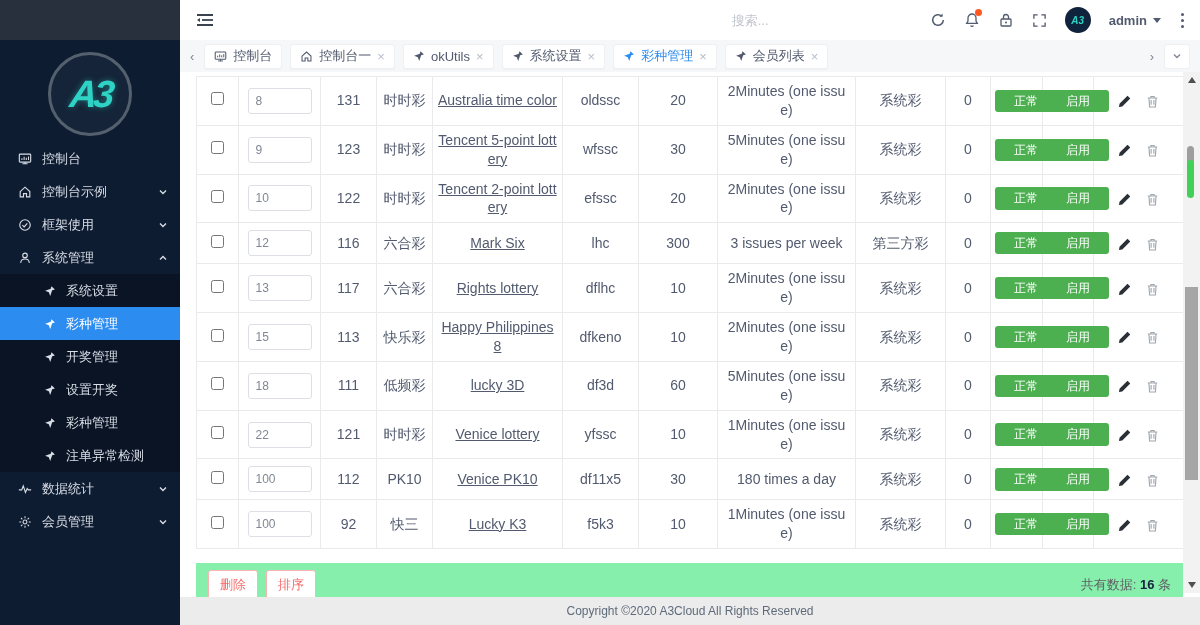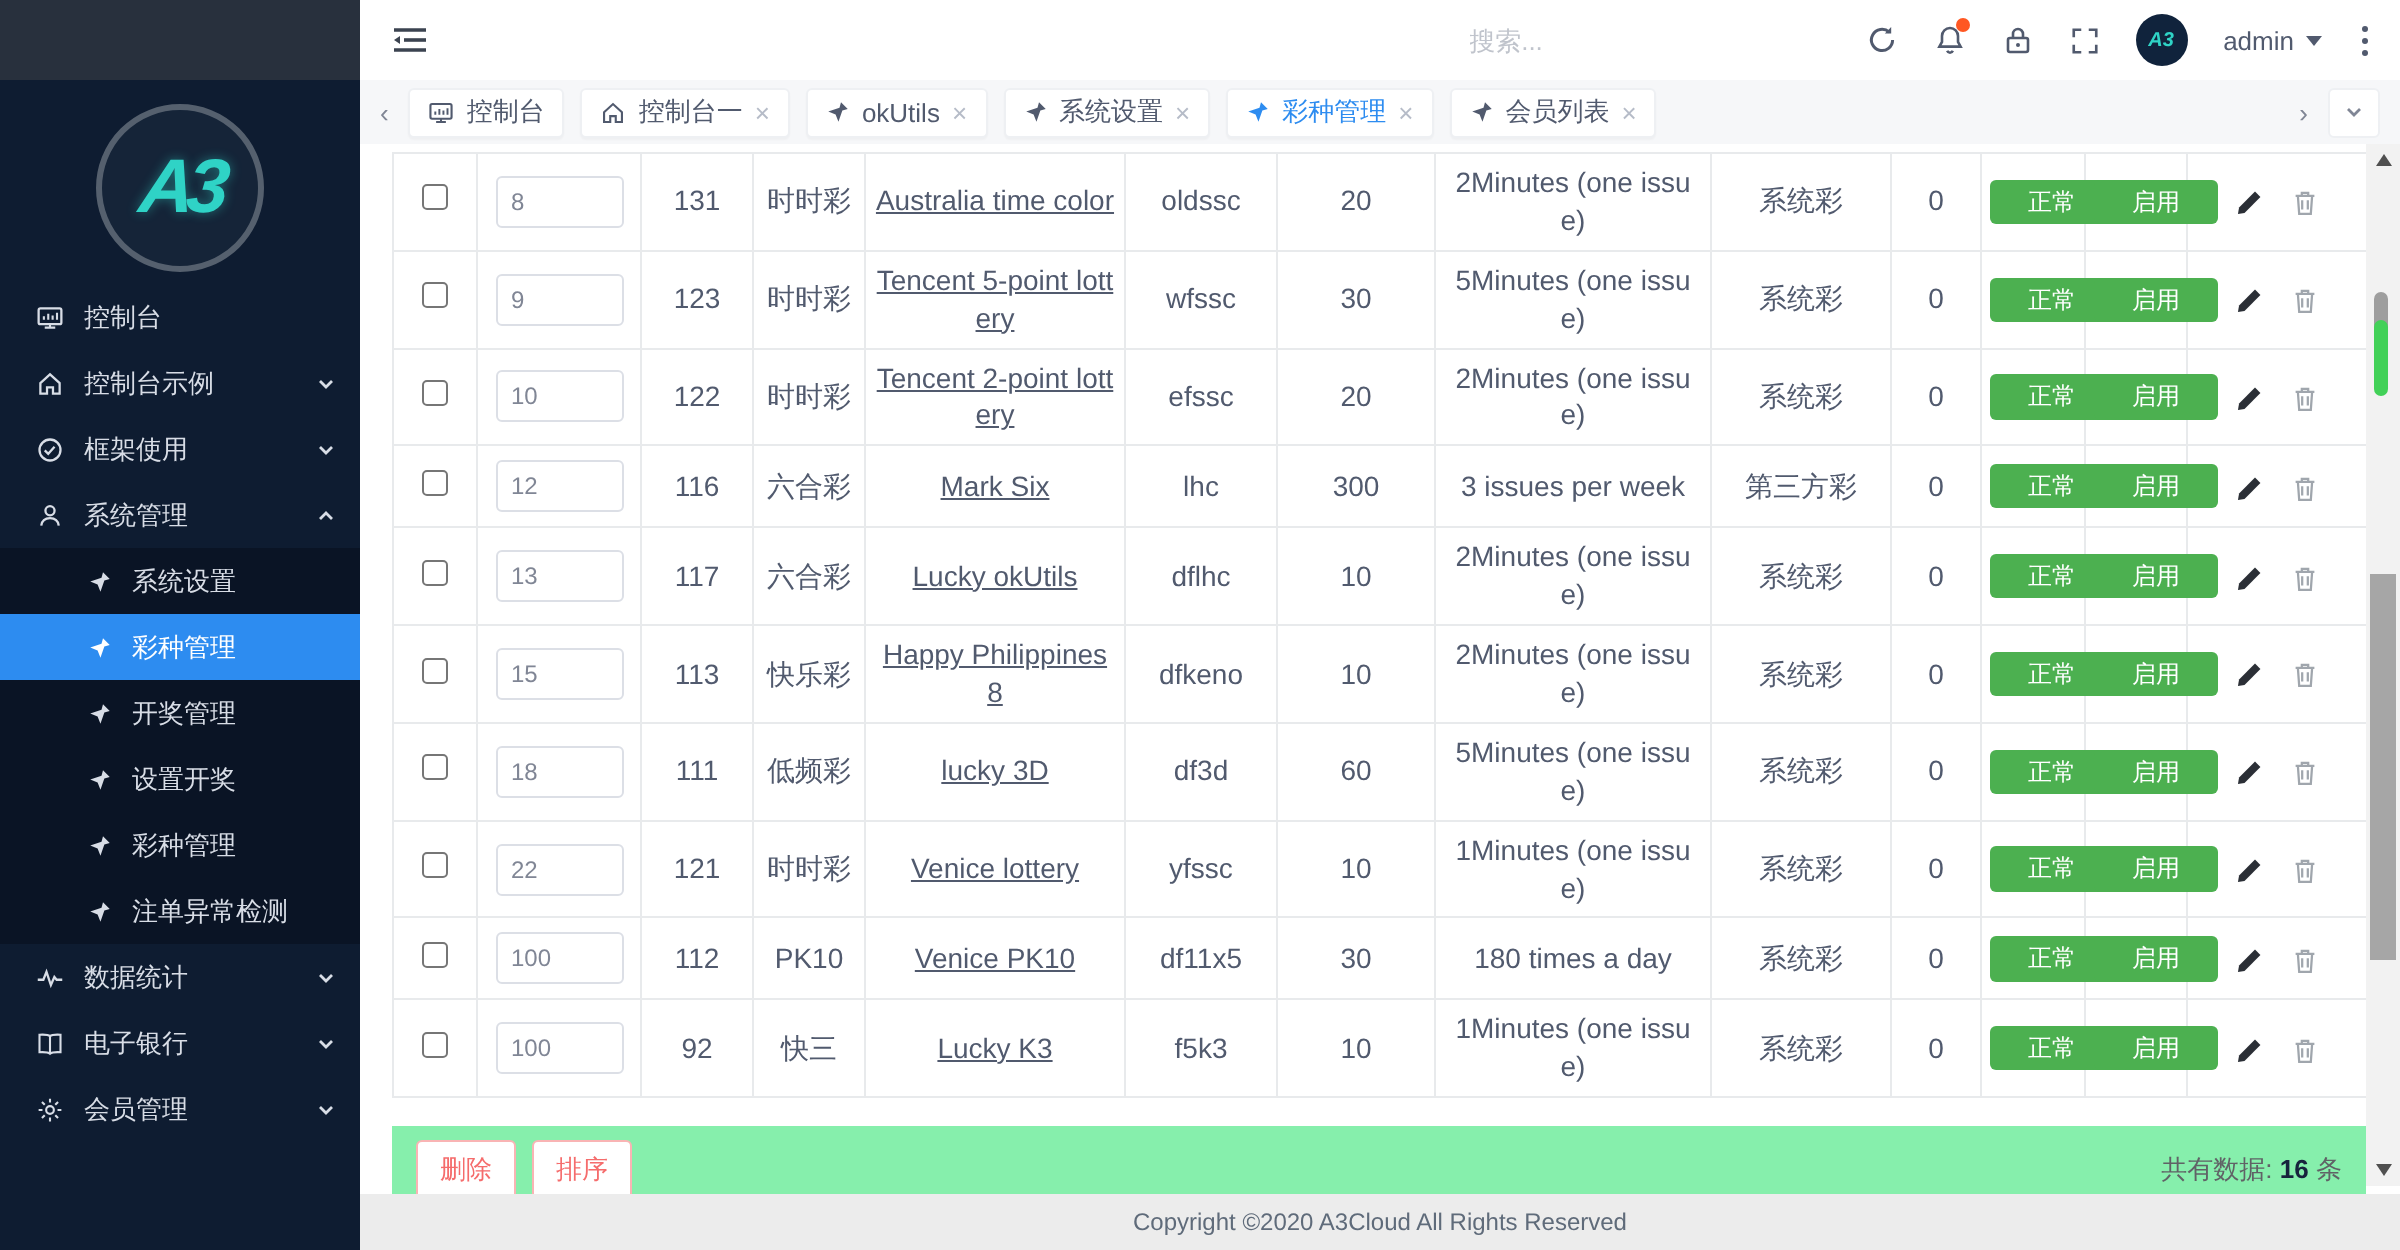--- a/index.html
+++ b/index.html
@@ -40,21 +40,21 @@
   .search-input { border:none; outline:none; font-size:13px; width:170px;
     color:#515a6e; margin-right:10px;margin-left:36px; }
   .search-input::placeholder { color:#c0c4cc; }
   .nav-ic { position:relative; display:flex; align-items:center; cursor:pointer; }
   .bell-dot { position:absolute; top:-3px; right:-2px; width:7px; height:7px;
     border-radius:50%; background:#ff5722; }
   .avatar { width:26px; height:26px; border-radius:50%; background:#10233c;
     display:flex; align-items:center; justify-content:center; cursor:pointer; }
   .avatar span { color:#2fd3c6; font-size:10px; font-weight:bold; font-style:italic; }
   .admin-wrap { display:flex; align-items:center; gap:6px; cursor:pointer;
-    font-size:13px; color:#515a6e; }
+    font-size:13px; color:#515a6e;font-weight:bold; }
   .caret-down { width:0; height:0; border-left:4px solid transparent;
     border-right:4px solid transparent; border-top:5px solid #515a6e; }
   .dots { display:flex; flex-direction:column; gap:3px; cursor:pointer; padding:2px; }
   .dots i { width:3px; height:3px; border-radius:50%; background:#515a6e; }
 
   
   .tabbar { height:32px; background:#f6f7f9; display:flex; align-items:center;
     padding:0 10px 0 8px; gap:8px; }
   .tab-arrow { color:#808695; font-size:13px; cursor:pointer; padding:0 2px;
     user-select:none; }
@@ -202,29 +202,20 @@
           </svg>
         <span class="mi-label">注单异常检测</span>
       </div>
     </div>
 
     <div class="menu-item">
       <svg width="14" height="14" viewBox="0 0 16 16">
           <path d="M1 9h3.2L6 4.5 8.5 12l2-4.6L11.8 9H15" fill="none" stroke="#d8dde6" stroke-width="1.3"></path>
         </svg>
       <span class="mi-label">数据统计</span>
-      <svg class="chev" viewBox="0 0 10 10">
-          <path d="M2 3.5l3 3 3-3" fill="none" stroke="#d8dde6" stroke-width="1.4"></path>
-        </svg>
-    </div>
-    <div class="menu-item">
-      <svg width="14" height="14" viewBox="0 0 16 16">
-          <path d="M8 3.5C7 2.6 5.5 2.5 2 2.7v10c3.5-.2 5 0 6 .9 1-.9 2.5-1.1 6-.9v-10c-3.5-.2-5-.1-6 .8zM8 3.5v10" fill="none" stroke="#d8dde6" stroke-width="1.2"></path>
-        </svg>
-      <span class="mi-label">电子银行</span>
       <svg class="chev" viewBox="0 0 10 10">
           <path d="M2 3.5l3 3 3-3" fill="none" stroke="#d8dde6" stroke-width="1.4"></path>
         </svg>
     </div>
     <div class="menu-item">
       <svg width="14" height="14" viewBox="0 0 16 16">
           <circle cx="8" cy="8" r="2.2" fill="none" stroke="#d8dde6" stroke-width="1.2"></circle>
           <path d="M8 1.5v2.2M8 12.3v2.2M1.5 8h2.2M12.3 8h2.2M3.4 3.4L5 5M11 11l1.6 1.6M12.6 3.4L11 5M5 11l-1.6 1.6" stroke="#d8dde6" stroke-width="1.2"></path>
         </svg>
       <span class="mi-label">会员管理</span>
@@ -460,21 +451,21 @@
                   <path d="M3 4.2h10M6.3 4V2.6h3.4V4M4.2 4.2l.7 9.6h6.2l.7-9.6M6.5 6.5v5M9.5 6.5v5"></path>
                 </svg>
       </span>
     </td>
   </tr>
           <tr>
     <td><input type="checkbox" style=""></td>
     <td><input class="sort-input" type="text" value="13" style=""></td>
     <td>117</td>
     <td>六合彩</td>
-    <td class="c-name"><a class="name-link">Lucky okUtils</a></td>
+    <td class="c-name"><a class="name-link">Rights lottery</a></td>
     <td>dflhc</td>
     <td>10</td>
     <td class="c-freq">2Minutes (one issue)</td>
     <td>系统彩</td>
     <td>0</td>
     <td><span class="badge">正常</span></td>
     <td><span class="badge">启用</span></td>
     <td>
       <span class="act">
         <svg width="15" height="15" viewBox="0 0 16 16">

